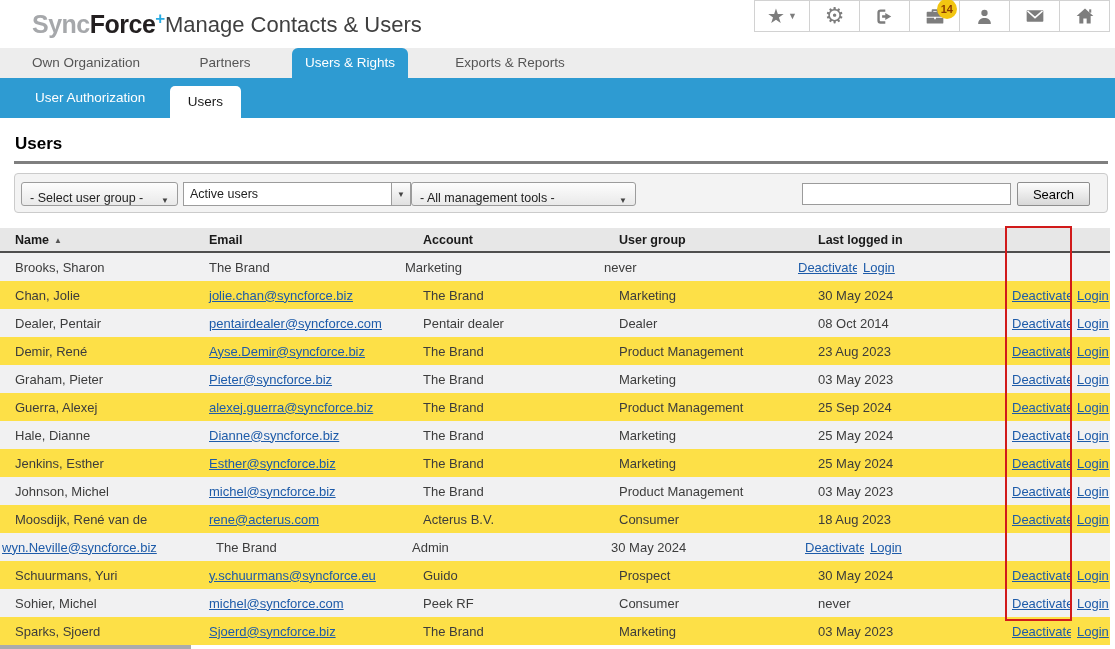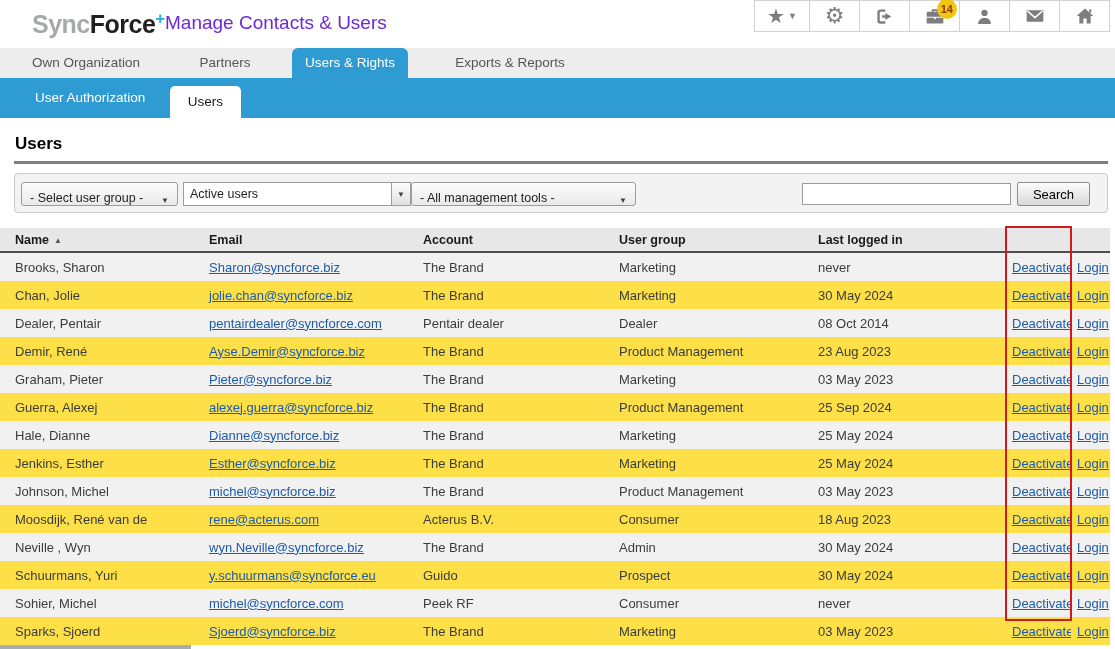--- a/index.html
+++ b/index.html
@@ -5,21 +5,21 @@
   * { box-sizing: border-box; margin: 0; padding: 0; }
   html,body { width:1115px; height:649px; overflow:hidden; background:#fff;
     font-family:"Liberation Sans", sans-serif; }
 
   
   .app-header { position:relative; height:48px; background:#fff; }
   .logo { position:absolute; left:18px; top:9px; font-size:25px; font-weight:bold; letter-spacing:-0.5px;margin-left:14px; }
   .logo .sync { color:#a6a8ab; }
   .logo .force { color:#231f20; }
   .logo .plus { color:#29abe2; font-size:17px; vertical-align:super; font-weight:bold; }
-  .app-title { position:absolute; left:165px; top:12px; font-size:19px; color:#6d28d9; font-weight:400; }
+  .app-title { position:absolute; left:165px; top:12px; font-size:22px; color:#404040; font-weight:400; }
 
   .toolbar { position:absolute; right:5px; top:0; display:flex; }
   .tool-cell { position:relative; width:51px; height:32px; background:#fff;
     border:1px solid #d2d2d2; margin-left:-1px; display:flex; align-items:center; justify-content:center; }
   .tool-cell.first { width:56px; }
   .tool-cell svg { fill:#7d7d7d; }
   .glyph-icon { font-family:"DejaVu Sans", sans-serif; color:#7d7d7d; font-size:20px; line-height:1; }
   .caret-small { font-size:9px; color:#7d7d7d; margin-left:3px; }
   .badge { position:absolute; top:-2px; right:2px; min-width:20px; height:20px; border-radius:10px;
     background:#f2c511; color:#8a3b00; font-size:11px; font-weight:bold;
@@ -182,21 +182,20 @@
       <div class="th col-account">Account</div>
       <div class="th col-group">User group</div>
       <div class="th col-last">Last logged in</div>
       <div class="th col-deact"></div>
       <div class="th col-login"></div>
     </div>
 
     <div id="table-body">
         <div class="tr odd">
     <div class="td col-name">Brooks, Sharon</div>
-    <div class="td col-email"><a class="link">Sharon@syncforce.biz</a></div>
     <div class="td col-account">The Brand</div>
     <div class="td col-group">Marketing</div>
     <div class="td col-last">never</div>
     <div class="td col-deact"><a class="link">Deactivate</a></div>
     <div class="td col-login"><a class="link">Login</a></div>
   </div>
         <div class="tr even">
     <div class="td col-name">Chan, Jolie</div>
     <div class="td col-email"><a class="link">jolie.chan@syncforce.biz</a></div>
     <div class="td col-account">The Brand</div>
@@ -271,21 +270,20 @@
         <div class="tr even">
     <div class="td col-name">Moosdijk, René van de</div>
     <div class="td col-email"><a class="link">rene@acterus.com</a></div>
     <div class="td col-account">Acterus B.V.</div>
     <div class="td col-group">Consumer</div>
     <div class="td col-last">18 Aug 2023</div>
     <div class="td col-deact"><a class="link">Deactivate</a></div>
     <div class="td col-login"><a class="link">Login</a></div>
   </div>
         <div class="tr odd">
-    <div class="td col-name">Neville , Wyn</div>
     <div class="td col-email"><a class="link">wyn.Neville@syncforce.biz</a></div>
     <div class="td col-account">The Brand</div>
     <div class="td col-group">Admin</div>
     <div class="td col-last">30 May 2024</div>
     <div class="td col-deact"><a class="link">Deactivate</a></div>
     <div class="td col-login"><a class="link">Login</a></div>
   </div>
         <div class="tr even">
     <div class="td col-name">Schuurmans, Yuri</div>
     <div class="td col-email"><a class="link">y.schuurmans@syncforce.eu</a></div>

